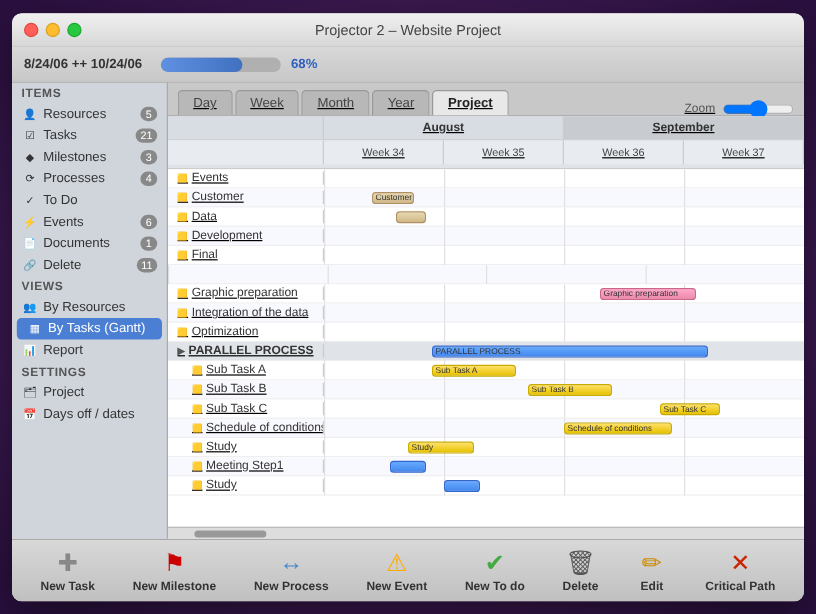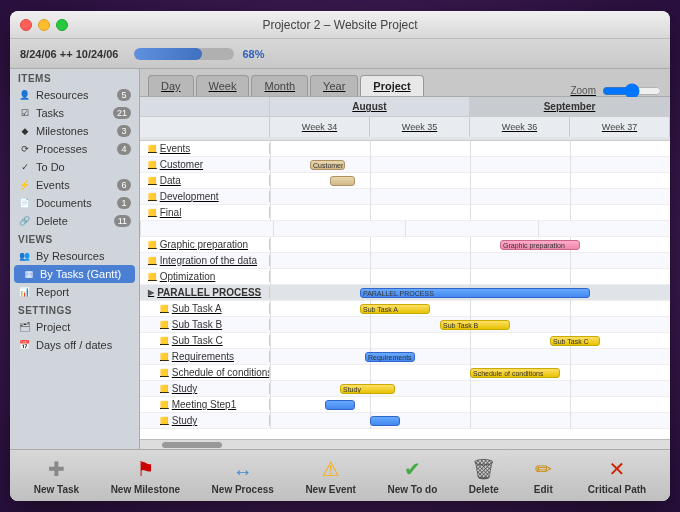--- a/index.html
+++ b/index.html
@@ -586,35 +586,20 @@
               <div style="position: absolute; left: 50%; top: 0px; width: 1px; height: 100%; background: rgb(224, 224, 224);"></div>
               <div style="position: absolute; left: 75%; top: 0px; width: 1px; height: 100%; background: rgb(224, 224, 224);"></div>
               <div style="position: absolute; left: 280px; width: 50px; height: 10px; top: 3px; border-radius: 3px; background: linear-gradient(rgb(255, 224, 102), rgb(230, 194, 0)); border: 1px solid rgb(200, 170, 0);">
                 <span style="font-size: 7px; color: rgb(51, 51, 51); position: absolute; left: 2px; top: 1px; white-space: nowrap; overflow: hidden; max-width: 46px;">Sub Task C</span>
               </div>
             </div>
           </div>
           <div class="gantt-row">
             <div class="task-name-col" style="padding-left: 20px;">
               <span style="font-size: 7px; color: rgb(136, 102, 68);">🟨</span>
-              <span>Requirements</span>
-            </div>
-            <div class="gantt-bar-area" style="position: relative; flex: 1 1 0%; height: 16px; overflow: hidden;">
-              <div style="position: absolute; left: 0%; top: 0px; width: 1px; height: 100%; background: rgb(224, 224, 224);"></div>
-              <div style="position: absolute; left: 25%; top: 0px; width: 1px; height: 100%; background: rgb(224, 224, 224);"></div>
-              <div style="position: absolute; left: 50%; top: 0px; width: 1px; height: 100%; background: rgb(224, 224, 224);"></div>
-              <div style="position: absolute; left: 75%; top: 0px; width: 1px; height: 100%; background: rgb(224, 224, 224);"></div>
-              <div style="position: absolute; left: 95px; width: 50px; height: 10px; top: 3px; border-radius: 3px; background: linear-gradient(rgb(102, 170, 255), rgb(68, 136, 238)); border: 1px solid rgb(51, 102, 204);">
-                <span style="font-size: 7px; color: rgb(51, 51, 51); position: absolute; left: 2px; top: 1px; white-space: nowrap; overflow: hidden; max-width: 46px;">Requirements</span>
-              </div>
-            </div>
-          </div>
-          <div class="gantt-row">
-            <div class="task-name-col" style="padding-left: 20px;">
-              <span style="font-size: 7px; color: rgb(136, 102, 68);">🟨</span>
               <span>Schedule of conditions</span>
             </div>
             <div class="gantt-bar-area" style="position: relative; flex: 1 1 0%; height: 16px; overflow: hidden;">
               <div style="position: absolute; left: 0%; top: 0px; width: 1px; height: 100%; background: rgb(224, 224, 224);"></div>
               <div style="position: absolute; left: 25%; top: 0px; width: 1px; height: 100%; background: rgb(224, 224, 224);"></div>
               <div style="position: absolute; left: 50%; top: 0px; width: 1px; height: 100%; background: rgb(224, 224, 224);"></div>
               <div style="position: absolute; left: 75%; top: 0px; width: 1px; height: 100%; background: rgb(224, 224, 224);"></div>
               <div style="position: absolute; left: 200px; width: 90px; height: 10px; top: 3px; border-radius: 3px; background: linear-gradient(rgb(255, 224, 102), rgb(230, 194, 0)); border: 1px solid rgb(200, 170, 0);">
                 <span style="font-size: 7px; color: rgb(51, 51, 51); position: absolute; left: 2px; top: 1px; white-space: nowrap; overflow: hidden; max-width: 86px;">Schedule of conditions</span>
               </div>

